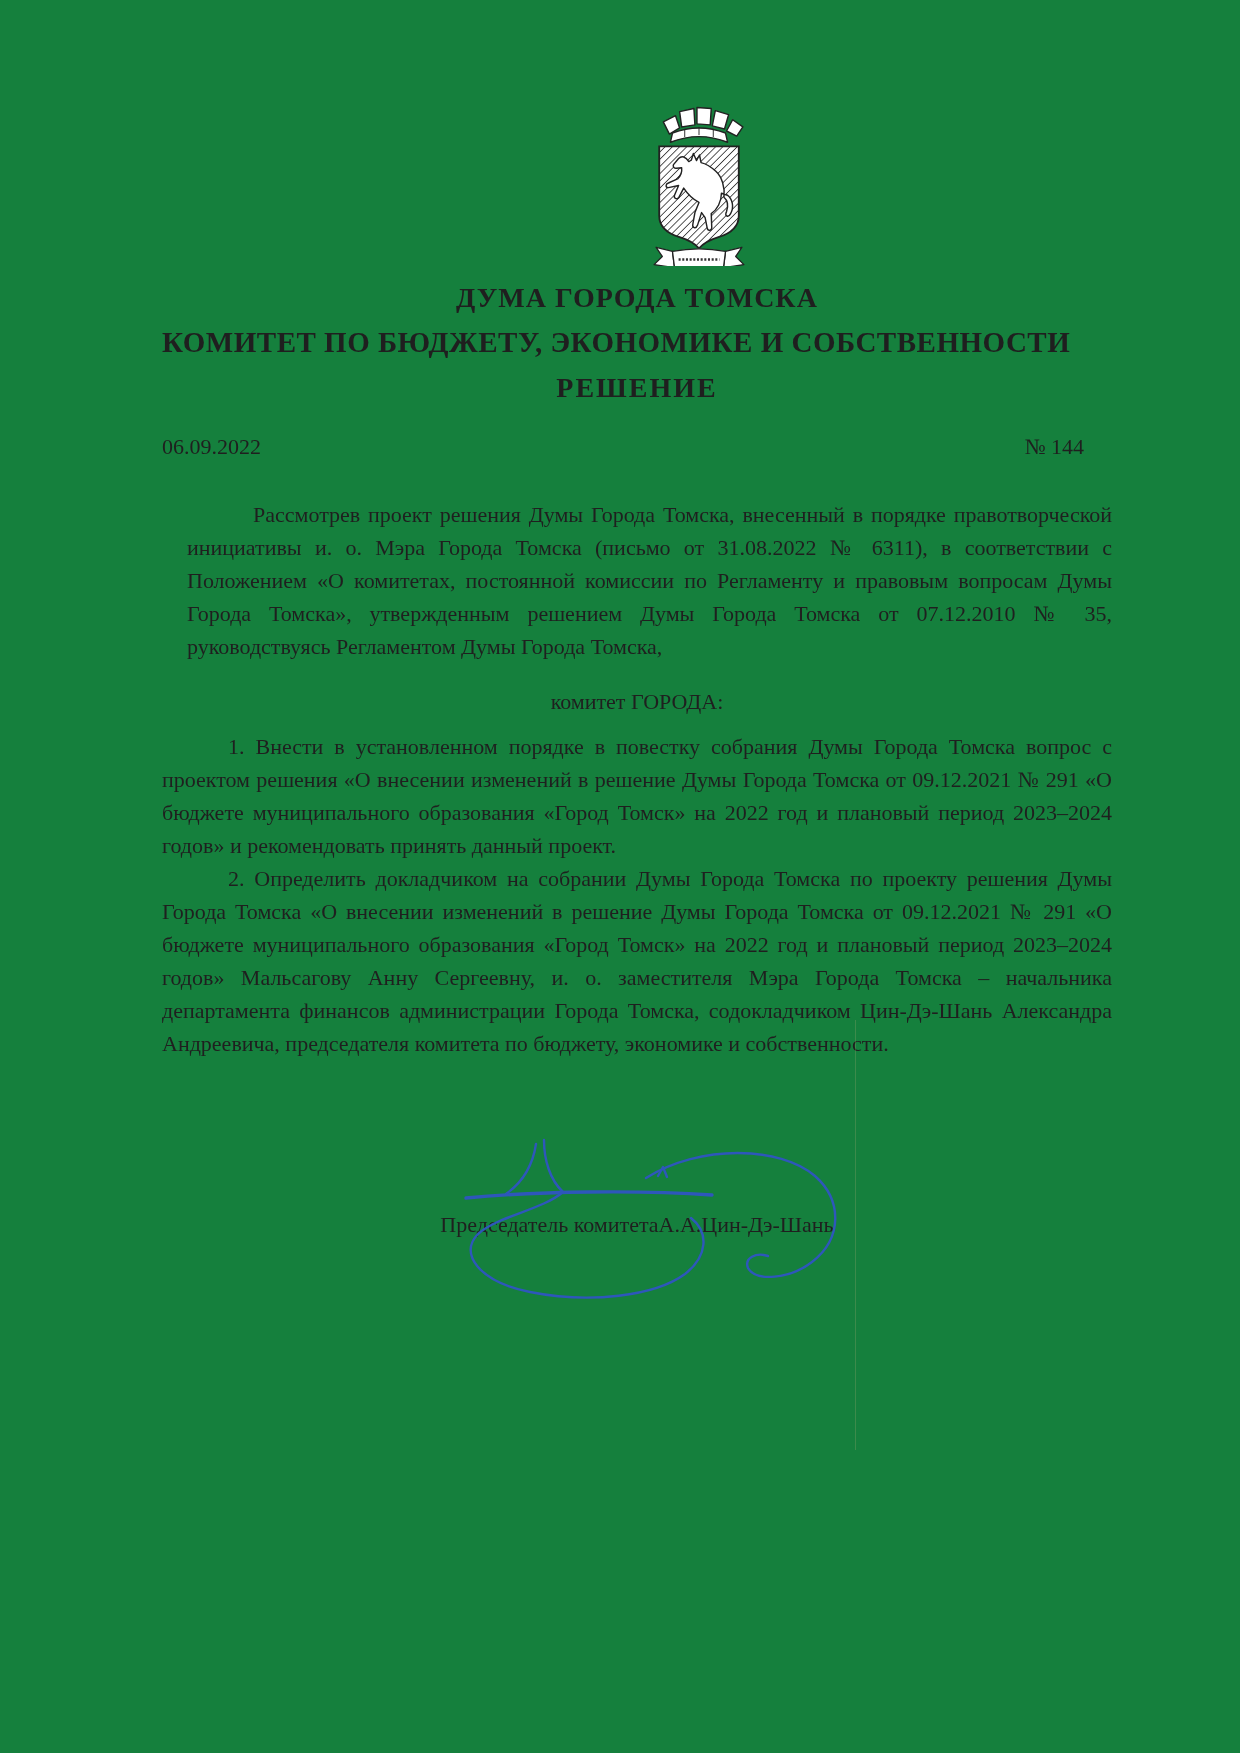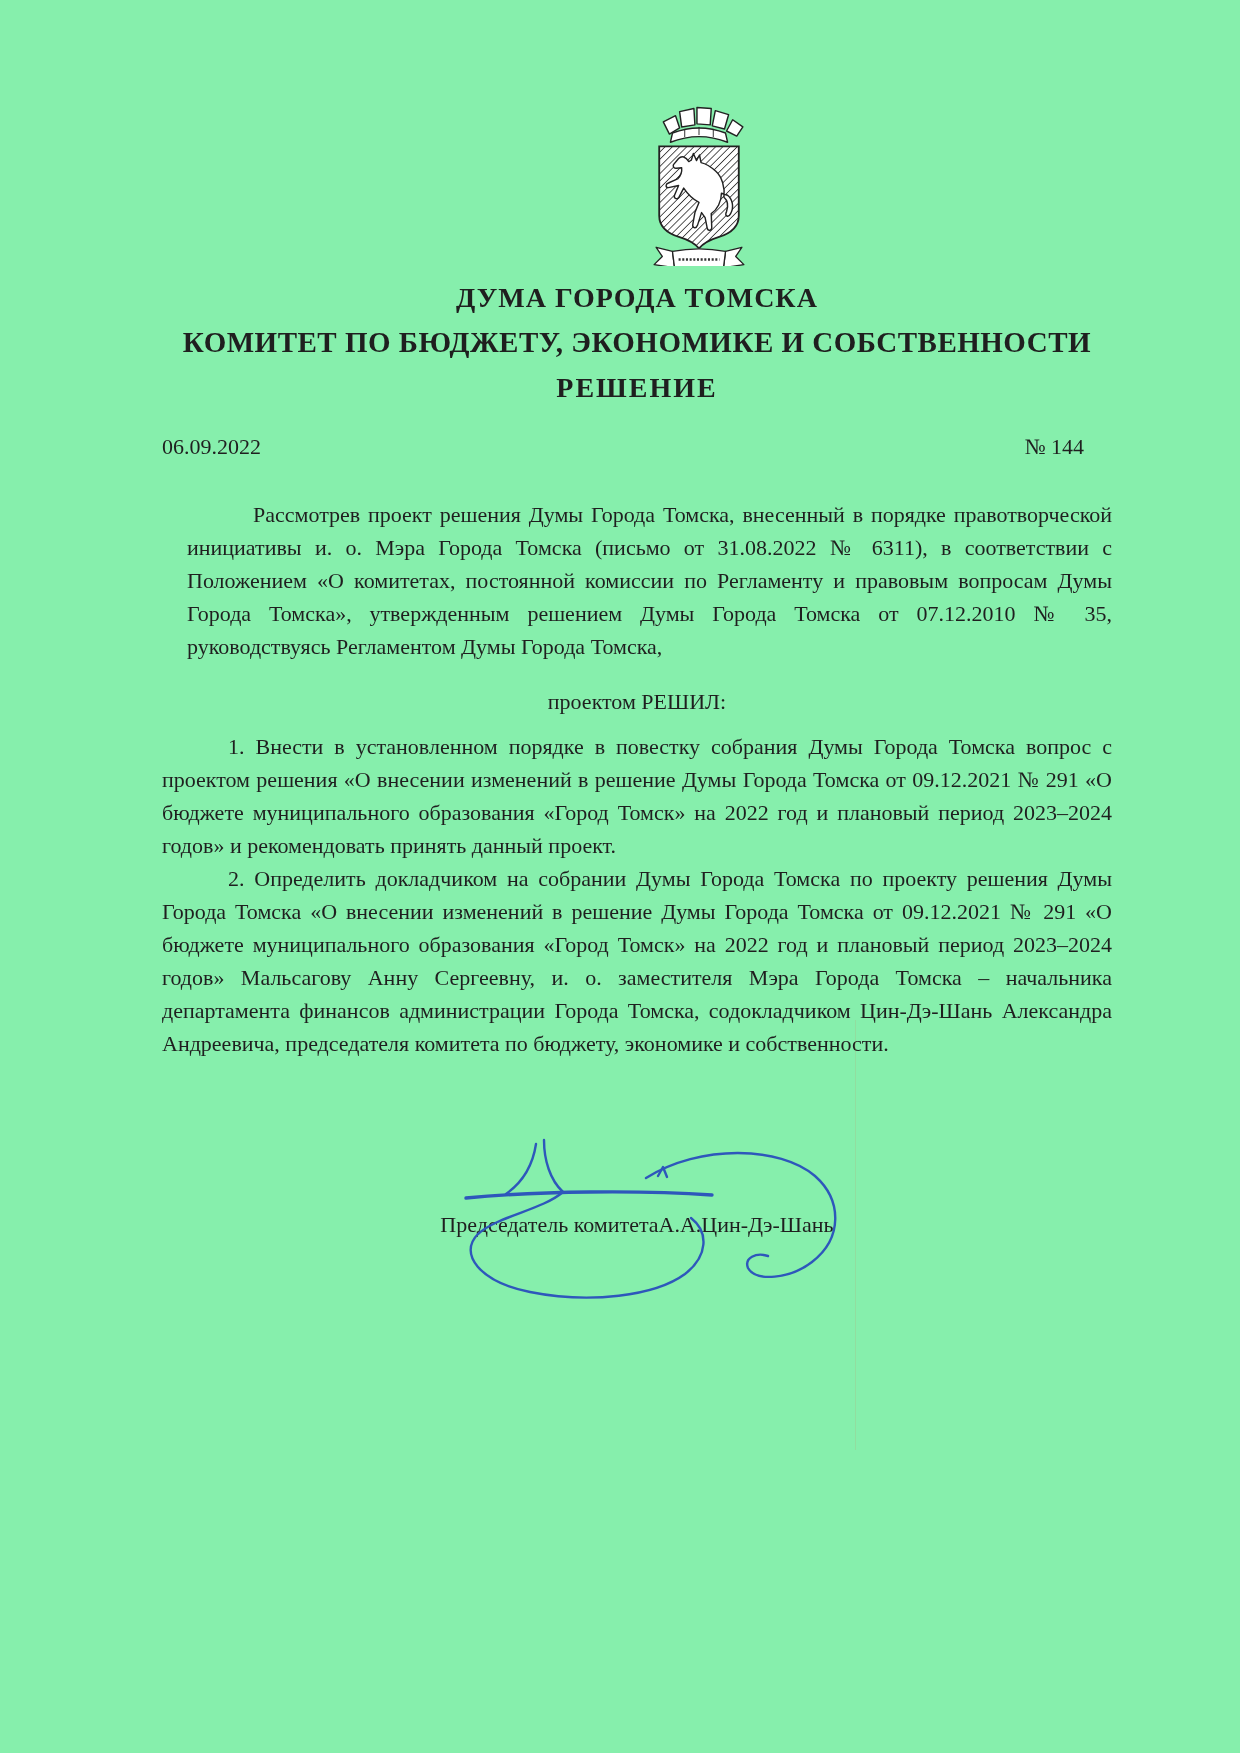--- a/index.html
+++ b/index.html
@@ -1,20 +1,20 @@
 <!DOCTYPE html>
 <html lang="ru"><head>
 <meta charset="utf-8">
 <style>
   html,body{margin:0;padding:0;background:#e8e8e8;}
   .page{
     position:relative;
     width:1240px;height:1753px;
     margin:0 auto;
-    background:#86efac;
+    background:#15803d;
     font-family:"Liberation Serif","DejaVu Serif",serif;
     color:#1f1f1f;
     overflow:hidden;
     box-sizing:border-box;
     padding:0 128px 0 162px;
   }
   
   .emblem-wrap{
     margin-top:98px;
     text-align:center;
@@ -24,21 +24,21 @@
   
   .org1{
     margin-top:14px;
     text-align:center;
     font-weight:bold;
     font-size:28px;
     letter-spacing:1px;
   }
   .org2{
     margin-top:12px;
-    text-align:center;
+    text-align:left;
     font-weight:bold;
     font-size:29px;
     letter-spacing:0.5px;
   }
   .doctype{
     margin-top:13px;
     text-align:center;
     font-weight:bold;
     font-size:28px;
     letter-spacing:2px;
@@ -173,21 +173,21 @@
   <div class="doctype">РЕШЕНИЕ</div>
 
   <div class="meta-row">
     <span class="doc-date">06.09.2022</span>
     <span class="doc-number">№ 144</span>
   </div>
 
 
   <p class="para preamble">Рассмотрев проект решения Думы Города Томска, внесенный в порядке правотворческой инициативы и. о. Мэра Города Томска (письмо от 31.08.2022 № 6311), в соответствии с Положением «О комитетах, постоянной комиссии по Регламенту и правовым вопросам Думы Города Томска», утвержденным решением Думы Города Томска от 07.12.2010 № 35, руководствуясь Регламентом Думы Города Томска,</p>
 
-  <div class="resolved">проектом РЕШИЛ:</div>
+  <div class="resolved">комитет ГОРОДА:</div>
 
   <p class="para item">1. Внести в установленном порядке в повестку собрания Думы Города Томска вопрос с проектом решения «О внесении изменений в решение Думы Города Томска от 09.12.2021 № 291 «О бюджете муниципального образования «Город Томск» на 2022 год и плановый период 2023–2024 годов» и рекомендовать принять данный проект.</p>
   <p class="para item">2. Определить докладчиком на собрании Думы Города Томска по проекту решения Думы Города Томска «О внесении изменений в решение Думы Города Томска от 09.12.2021 № 291 «О бюджете муниципального образования «Город Томск» на 2022 год и плановый период 2023–2024 годов» Мальсагову Анну Сергеевну, и. о. заместителя Мэра Города Томска – начальника департамента финансов администрации Города Томска, содокладчиком Цин-Дэ-Шань Александра Андреевича, председателя комитета по бюджету, экономике и собственности.</p>
 
   <div class="sign-row">
     <span>Председатель комитета</span>
     <span>А.А.Цин-Дэ-Шань</span>
 
     <svg class="sig-svg" width="430" height="172" viewBox="0 0 430 172">
       <g fill="none" stroke="#2e57bb" stroke-width="2.4" stroke-linecap="round" stroke-linejoin="round">

